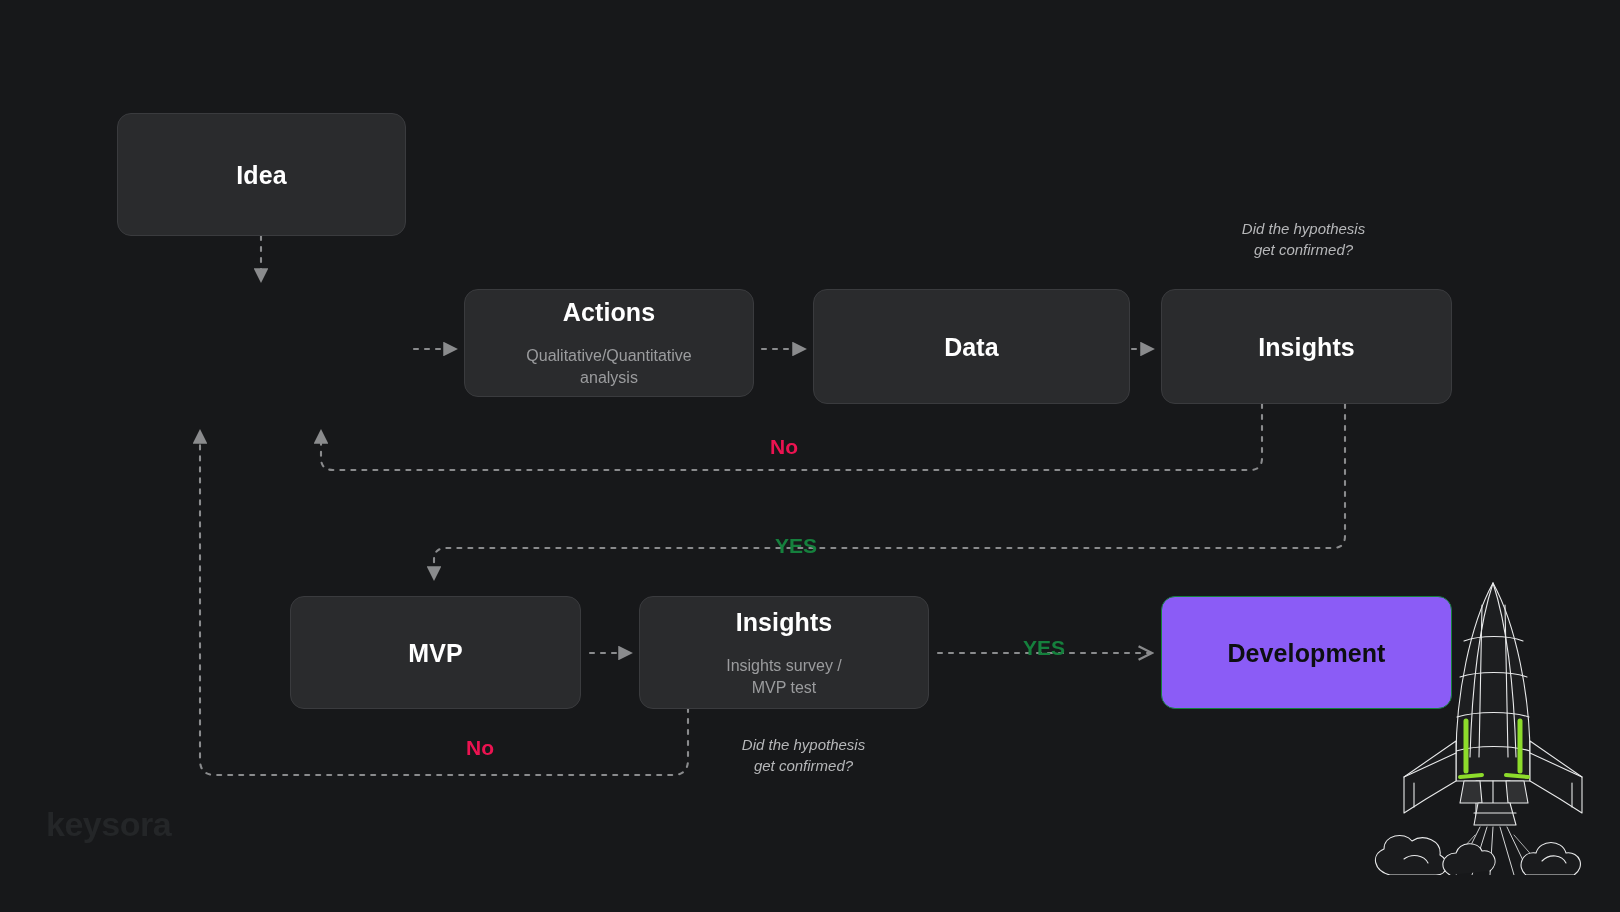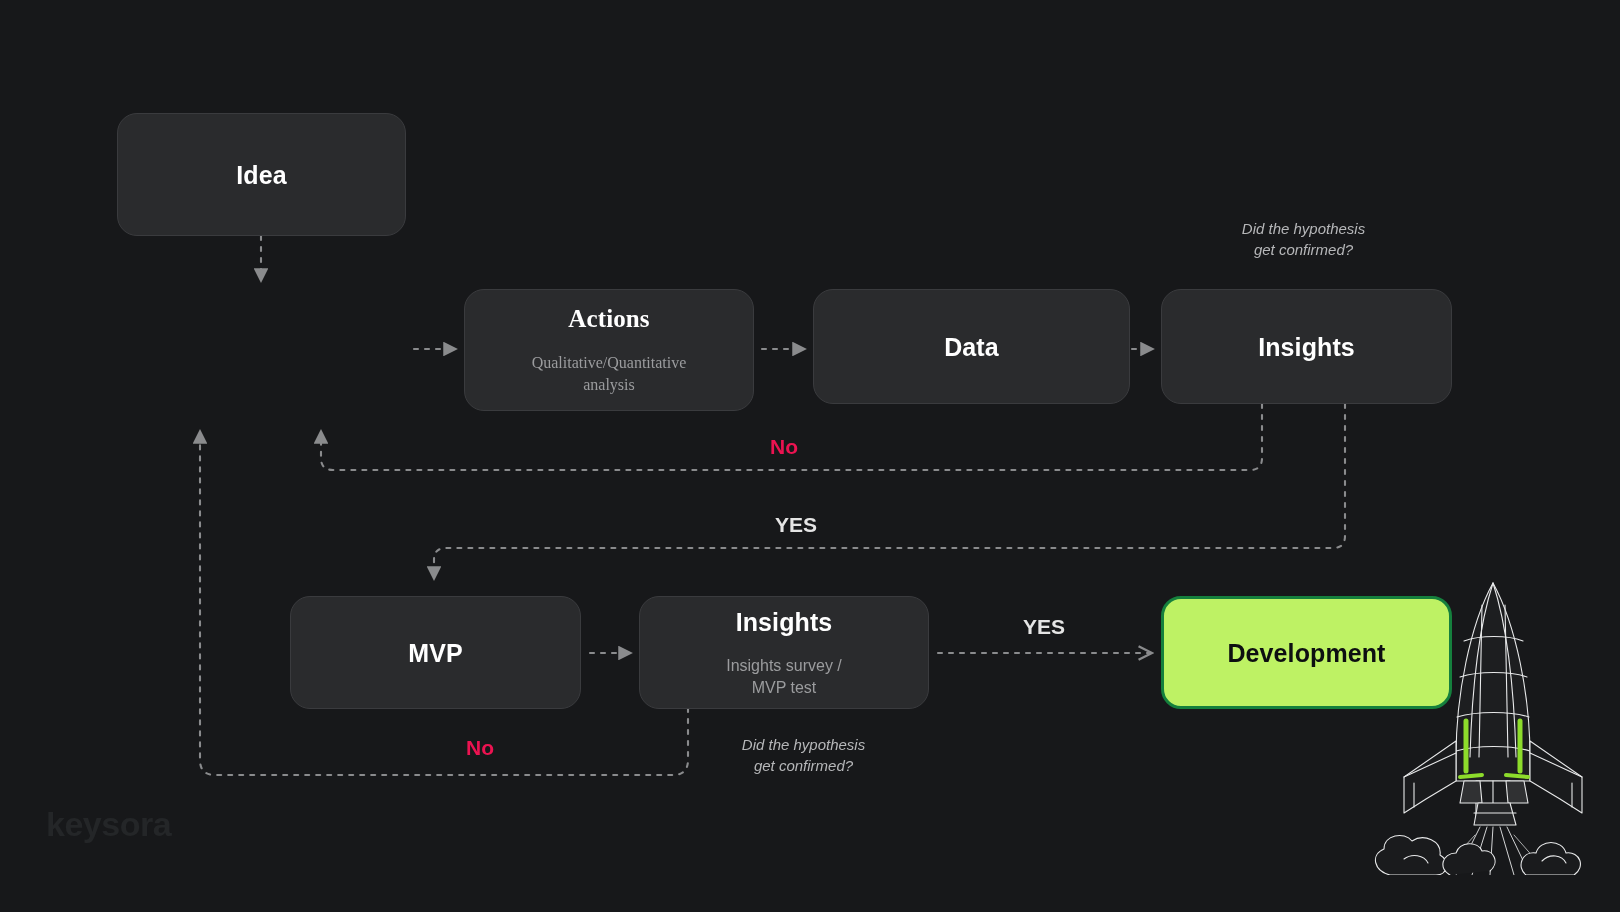--- a/index.html
+++ b/index.html
@@ -20,21 +20,21 @@
   svg.wires {
     position: absolute;
     left: 0; top: 0;
     width: 1620px;
     height: 912px;
     pointer-events: none;
   }
   .node {
     position: absolute;
     box-sizing: border-box;
-    border-radius: 20px;
+    border-radius: 14px;
     background: #2a2b2d;
     border: 1px solid #3a3b3e;
     display: flex;
     flex-direction: column;
     align-items: center;
     justify-content: center;
     text-align: center;
     padding: 6px 27px;
   }
   .node .title {
@@ -46,35 +46,35 @@
   }
   .node .sub {
     color: #9b9c9e;
     font-size: 16px;
     font-weight: 400;
     line-height: 1.35;
     margin-top: 18px;
     white-space: pre-line;
   }
   .node.accent {
-    background: #bef264;
-    border: 3px solid #15803d;
+    background: #8b5cf6;
+    border: 1px solid #15803d;
   }
   .node.accent .title {
     color: #0d0f11;
     font-weight: 600;
   }
   .edge-label {
     position: absolute;
     font-size: 21px;
     font-weight: 700;
     white-space: nowrap;
   }
   .edge-label.no { color: #ec1351; }
-  .edge-label.yes { color: #e5e5e5; }
+  .edge-label.yes { color: #15803d; margin-top: 21px; }
   .annotation {
     position: absolute;
     color: #b6b7b9;
     font-size: 15px;
     font-style: italic;
     line-height: 1.38;
     text-align: center;
     white-space: pre-line;
   }
   .watermark {
@@ -129,21 +129,21 @@
        back up to Hypotheses --&gt;
       <path d="M 688 708 L 688 760 Q 688 775 673 775 L 215 775 Q 200 775 200 760 L 200 432" marker-end="url(#ah)"></path>
     </g>
   </svg>
 
   <div class="node" style="left:117px; top:113px; width:289px; height:123px;">
     <div class="title">Idea</div>
   </div>
 
 
-  <div class="node" style="left:464px; top:289px; width:290px; height:122px;font-family:Liberation Serif, serif;">
+  <div class="node" style="left:464px; top:289px; width:290px; height:108px;">
     <div class="title">Actions</div>
     <div class="sub">Qualitative/Quantitative
 analysis</div>
   </div>
 
   <div class="node" style="left:813px; top:289px; width:317px; height:115px;">
     <div class="title">Data</div>
   </div>
 
   <div class="node" style="left:1161px; top:289px; width:291px; height:115px;">

